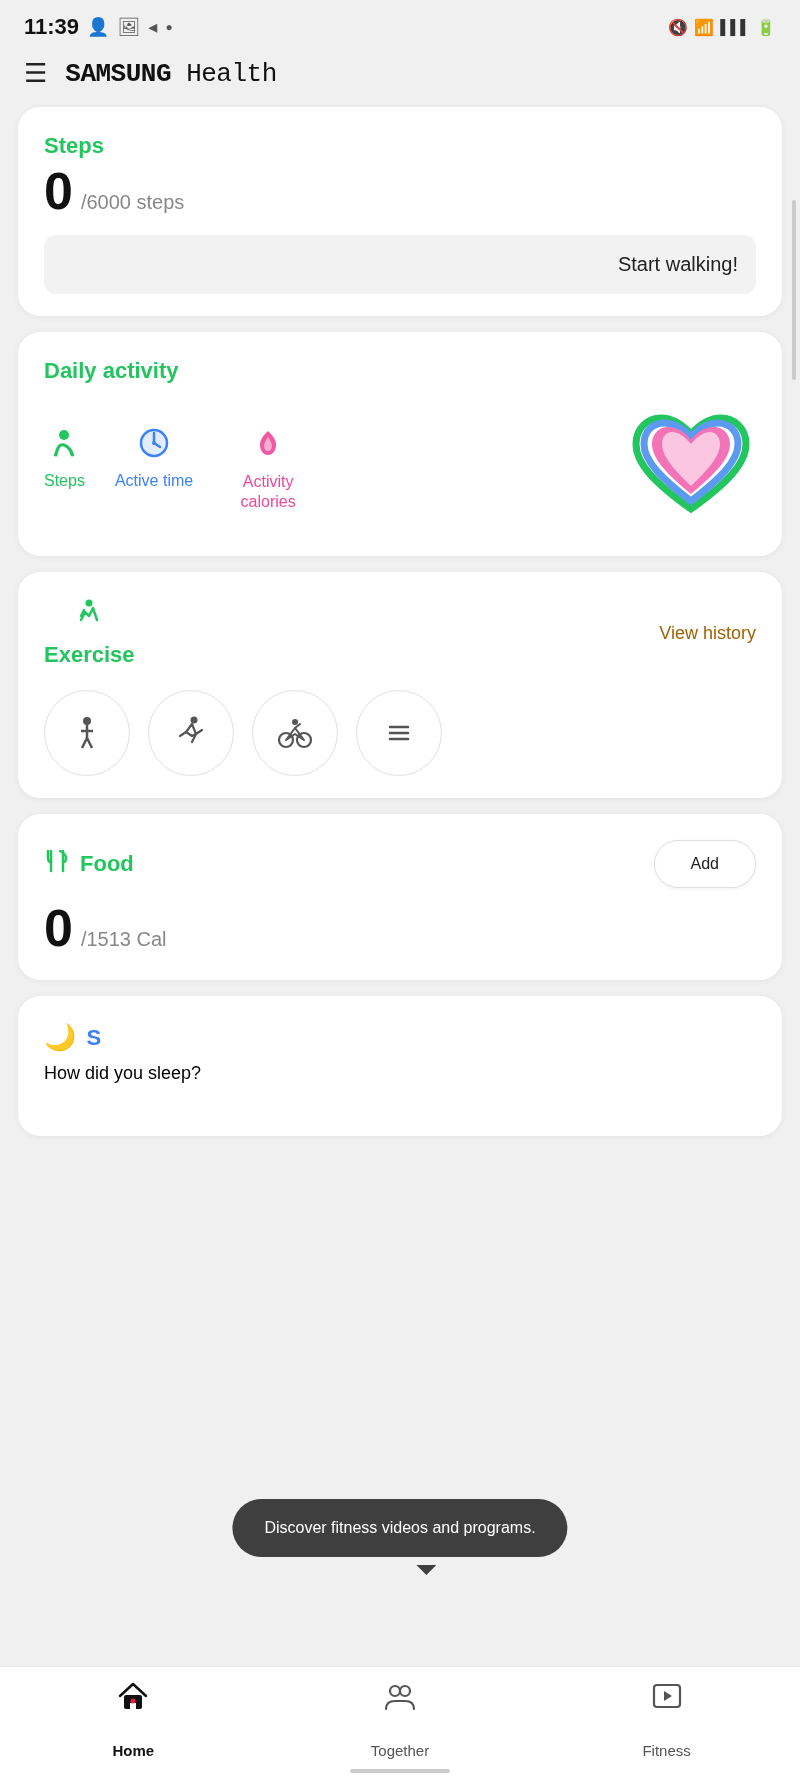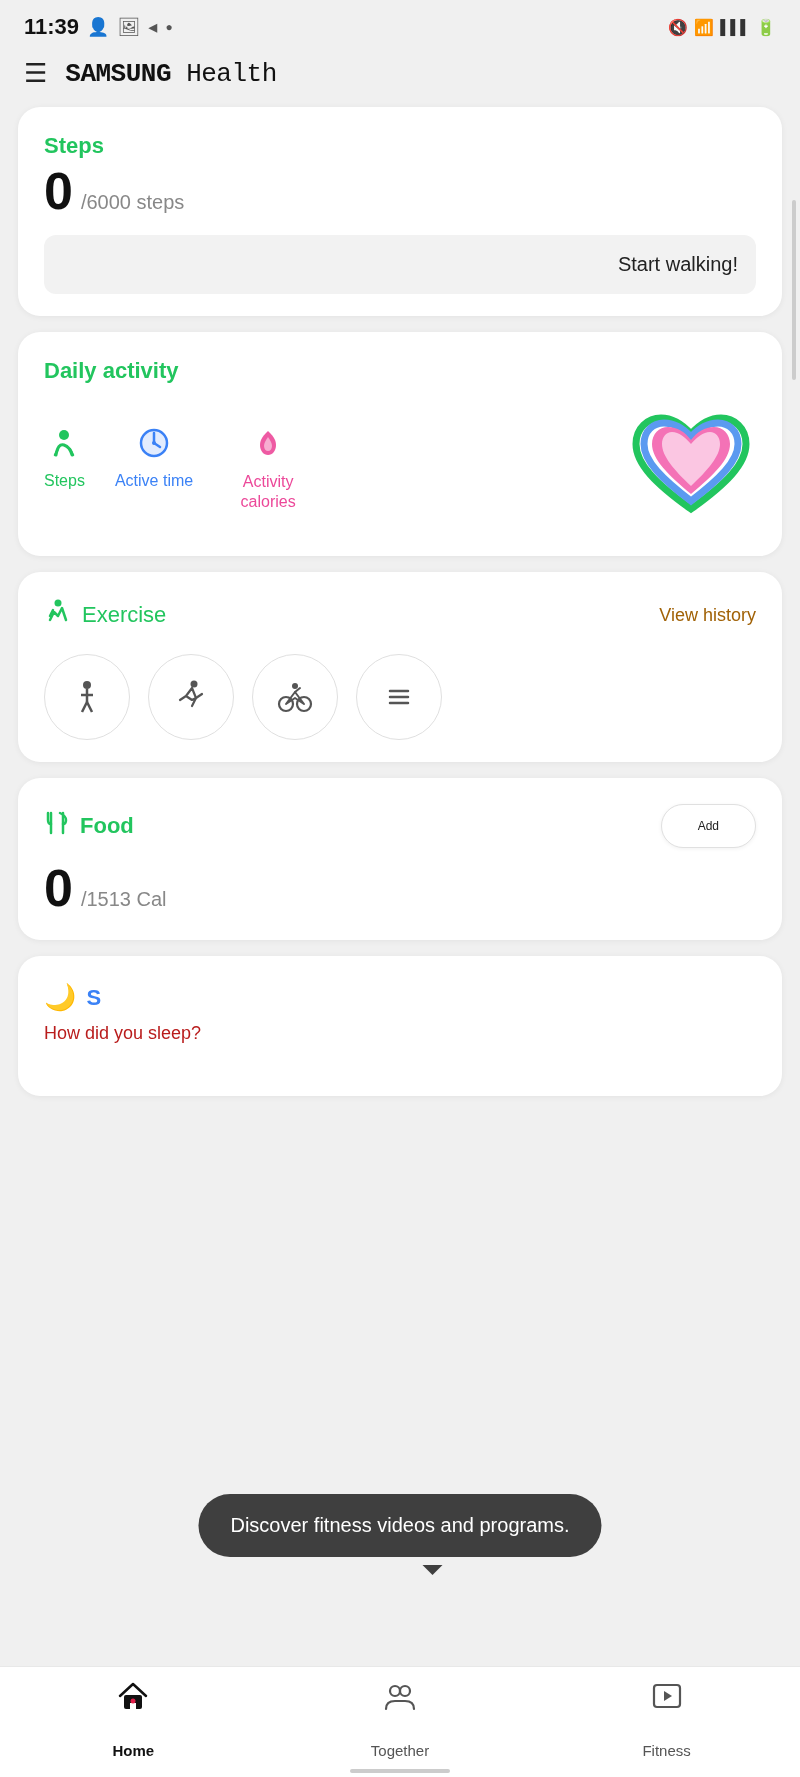--- a/index.html
+++ b/index.html
@@ -150,22 +150,23 @@
       display: flex;
       align-items: center;
       justify-content: space-between;
       margin-bottom: 22px;
     }
     .exercise-title {
       display: flex;
       align-items: center;
       gap: 10px;
       font-size: 22px;
-      font-weight: 400;
+      font-weight: 700;
       color: #22c55e;
+      flex-direction: column;
     }
     .view-history {
       font-size: 18px;
       color: #a16207;
       cursor: pointer;
     }
     .exercise-buttons {
       display: flex;
       gap: 18px;
       justify-content: flex-start;
@@ -197,21 +198,21 @@
       gap: 10px;
       font-size: 22px;
       font-weight: 700;
       color: #22c55e;
     }
     .add-btn {
       padding: 14px 36px;
       border: 1.5px solid #e0e0e0;
       border-radius: 28px;
       background: #fff;
-      font-size: 12px;
+      font-size: 16px;
       cursor: pointer;
       color: #222;
       box-shadow: 0 1px 4px rgba(0,0,0,0.06);
     }
     .food-value-row {
       display: flex;
       align-items: baseline;
       gap: 8px;
     }
     .food-value {
@@ -239,33 +240,33 @@
       gap: 10px;
       font-size: 22px;
       font-weight: 700;
       margin-bottom: 10px;
     }
     .sleep-title-text {
       color: #3b82f6;
     }
     .sleep-sub {
       font-size: 18px;
-      color: #b91c1c;
+      color: #000000;
       margin-top: 0;
     }
 
     
     .tooltip-bubble {
       position: absolute;
       left: 50%;
       transform: translateX(-50%);
       bottom: 220px;
       background: rgba(50,50,50,0.93);
       color: #fff;
-      font-size: 20px;
+      font-size: 16px;
       padding: 20px 32px;
       border-radius: 36px;
       white-space: nowrap;
       z-index: 100;
     }
     .tooltip-bubble::after {
       content: '';
       position: absolute;
       bottom: -18px;
       left: 58%;

